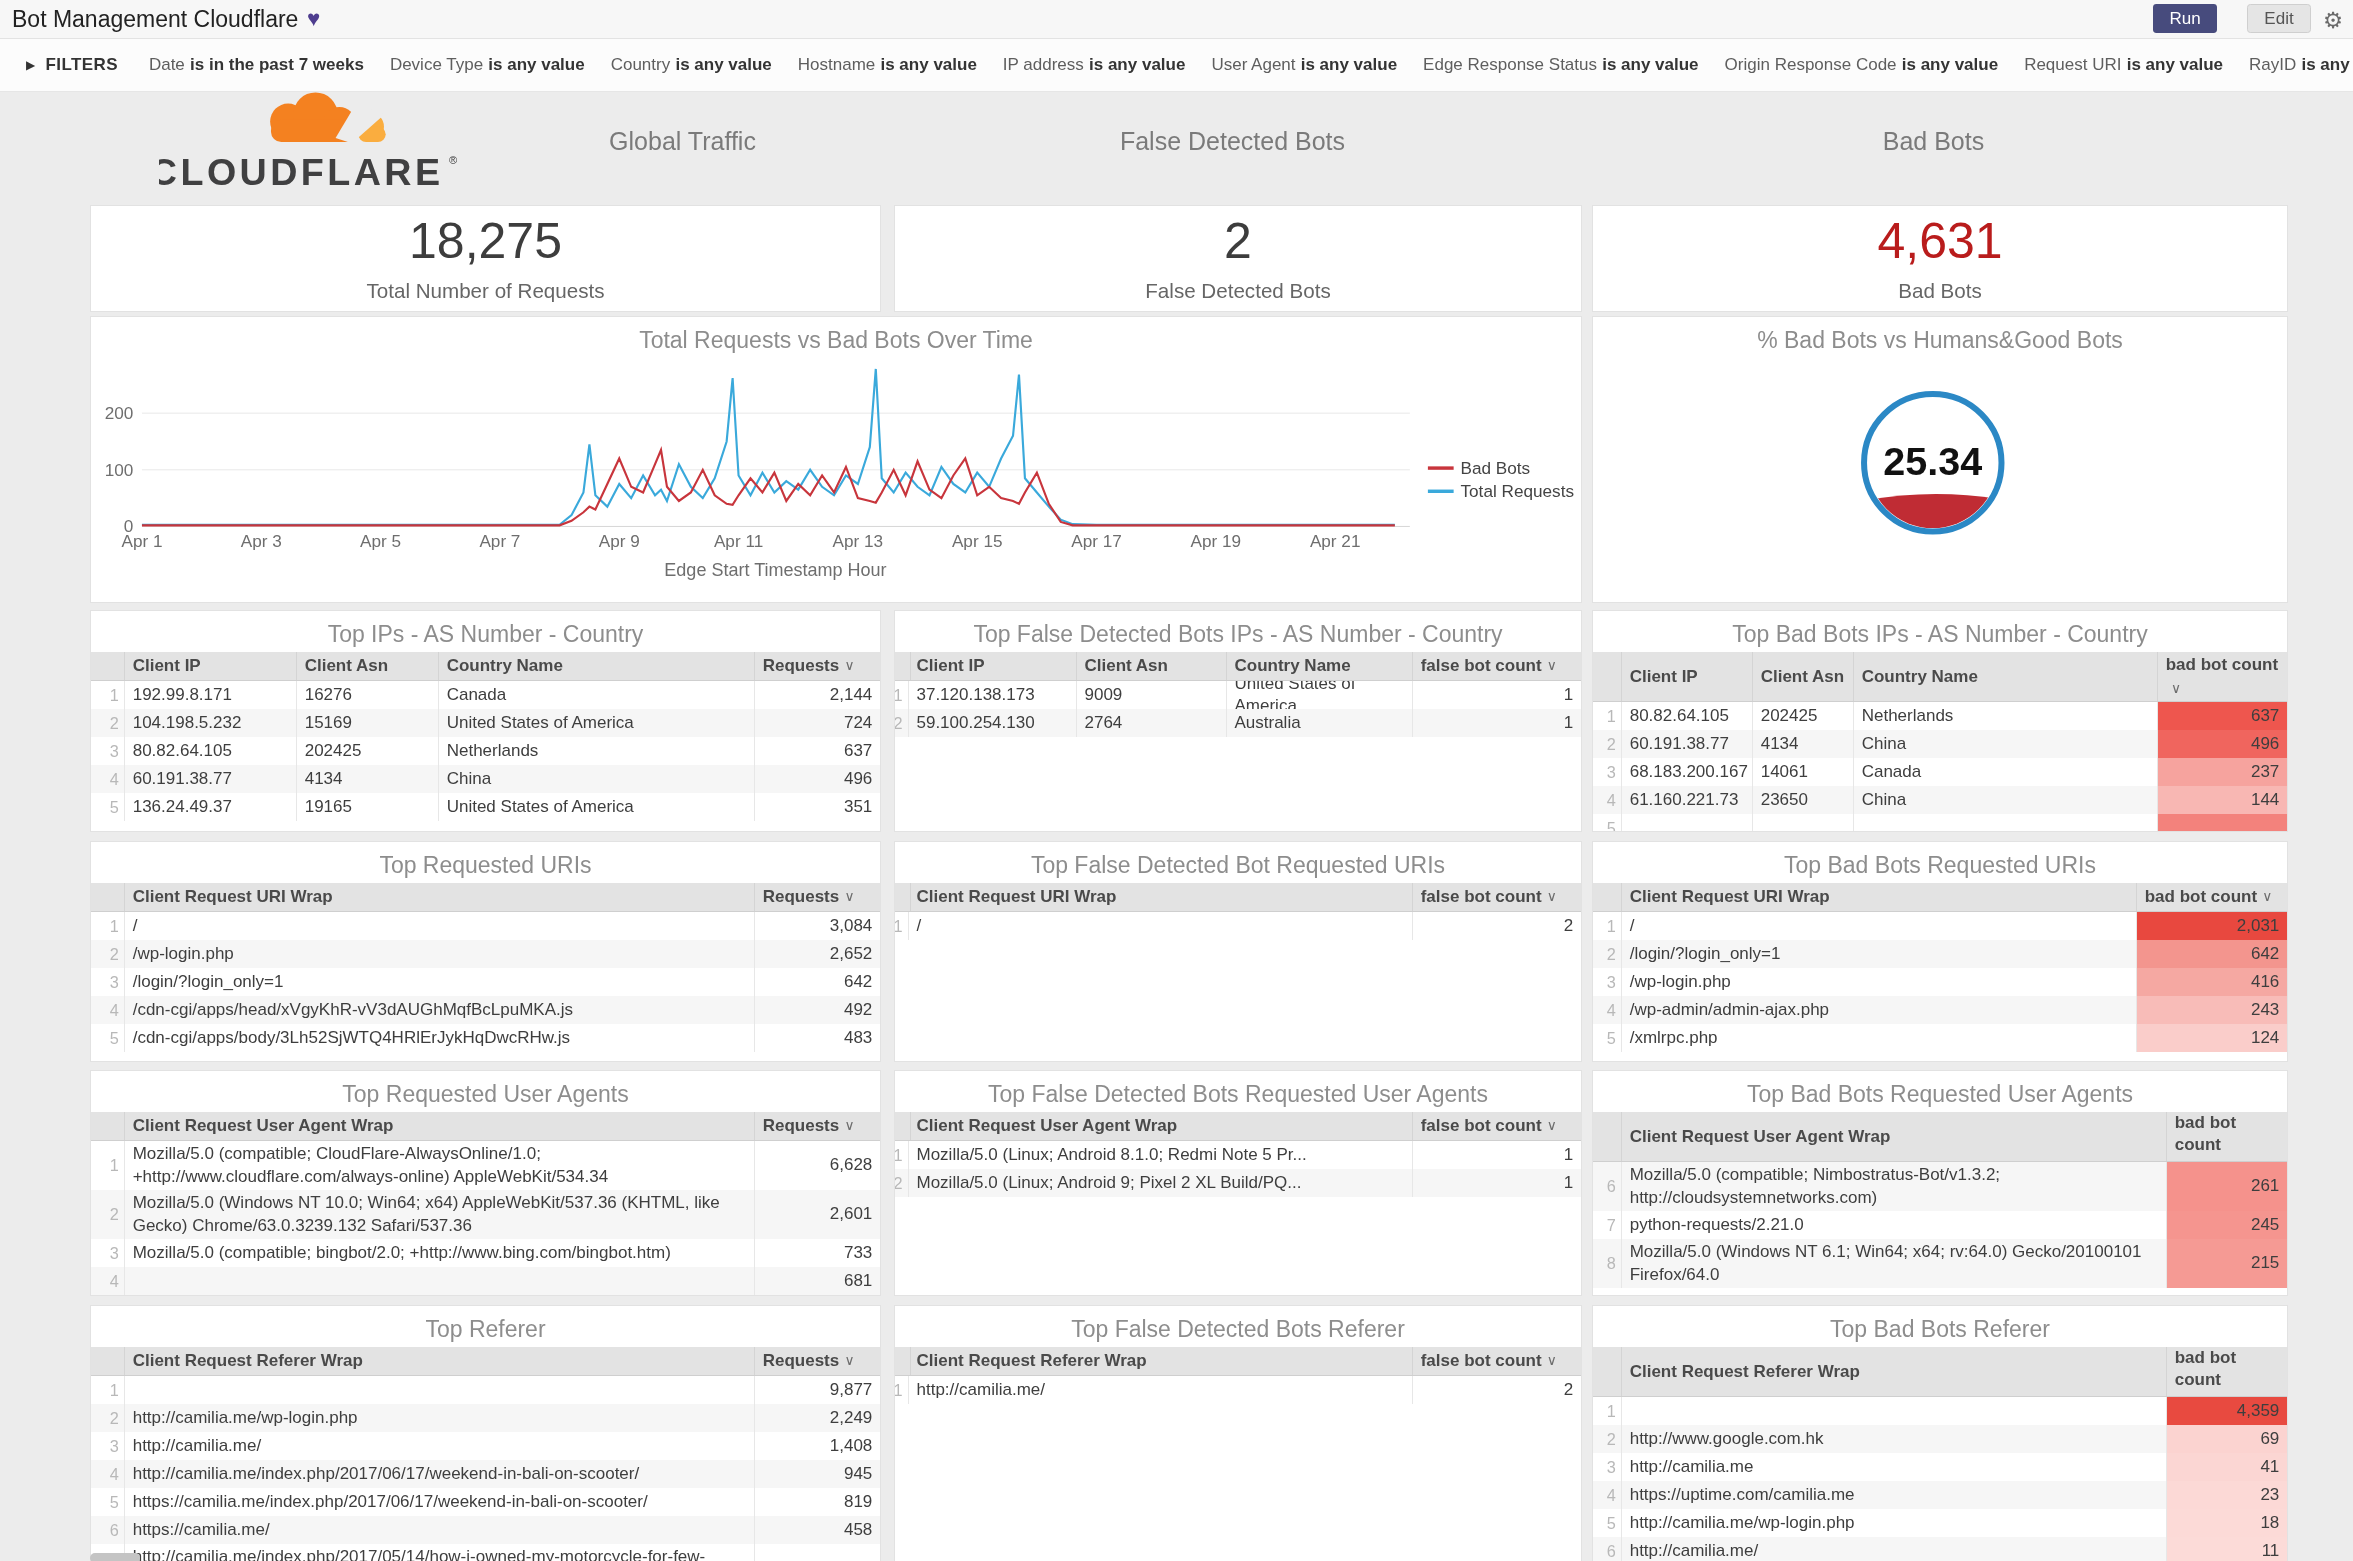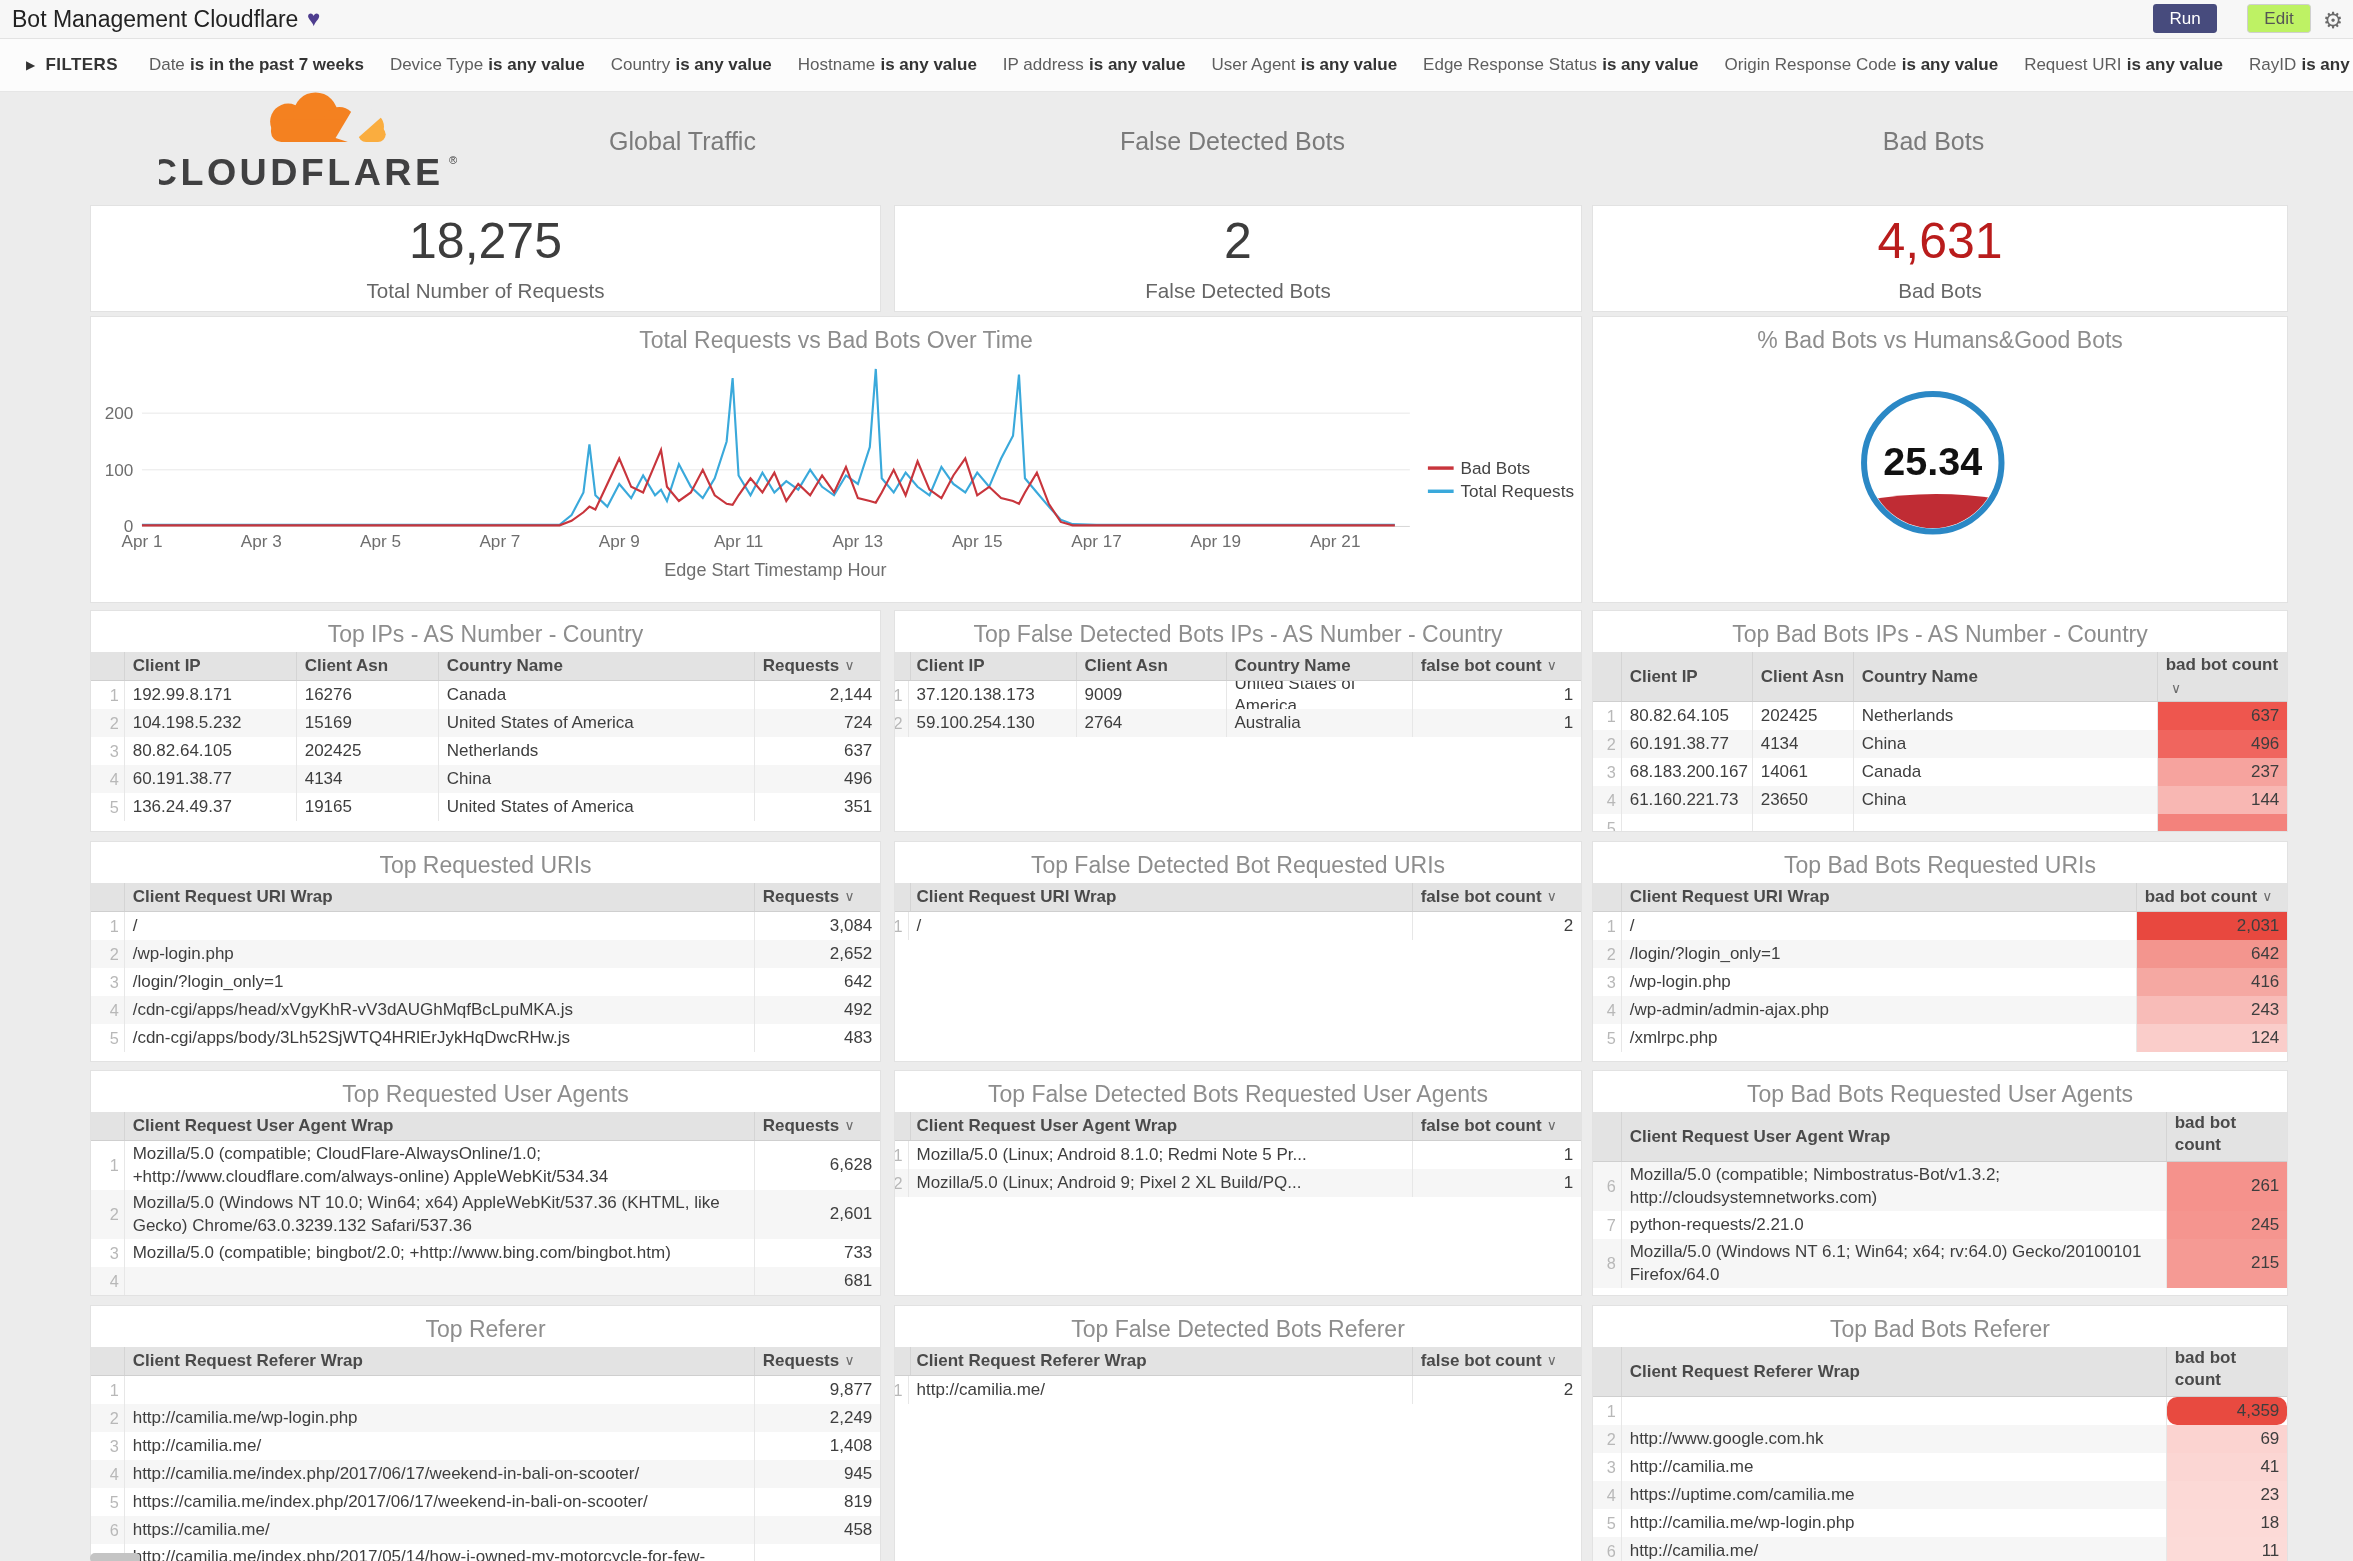--- a/index.html
+++ b/index.html
@@ -6,21 +6,21 @@
   body{width:2354px;height:1561px;position:relative;overflow:hidden;background:#ececec;
        font-family:"Liberation Sans","DejaVu Sans",sans-serif;-webkit-font-smoothing:antialiased}
   
   #topbar{position:absolute;left:0;top:0;width:2354px;height:38px;background:#f7f7f7;
           border-bottom:0.9px solid #e3e3e3;display:flex;align-items:center;z-index:5}
   #page-title{font-size:23px;color:#222;margin-left:12px;white-space:nowrap}
   #title-heart{color:#4e3d8f;margin-left:8.6px;font-size:22.4px}
   .tb-btn{position:absolute;top:4.3px;height:29px;width:64px;font-size:17px;border-radius:3.4px;
           display:flex;align-items:center;justify-content:center;cursor:pointer;box-sizing:border-box}
   #run-btn{left:2153px;background:#474b7d;color:#fff}
-  #edit-btn{left:2247px;background:#bef264;color:#555;border:0.9px solid #cfcfcf}
+  #edit-btn{left:2247px;background:#e5e5e5;color:#555;border:0.9px solid #cfcfcf}
   #gear{position:absolute;left:2323px;top:6.9px;font-size:22.4px;color:#6b6b6b}
   
   #filterbar{position:absolute;left:0;top:39px;width:2354px;height:52px;background:#fcfcfc;
              border-bottom:0.9px solid #e6e6e6;display:flex;align-items:center;overflow:hidden;z-index:4}
   #filters-toggle{display:flex;align-items:center;margin-left:26px;cursor:pointer}
   #filters-arrow{font-size:12px;color:#333;margin-right:10.3px}
   #filters-label{font-size:17px;font-weight:bold;color:#333;letter-spacing:0.4px}
   #filter-items{display:flex;margin-left:31px;white-space:nowrap}
   .f-item{margin-right:26px;font-size:17px;color:#5e5e5e;cursor:pointer}
   .f-item b{color:#343434;margin-left:5.2px}
@@ -730,21 +730,21 @@
       <div class="hcell last">
         <span style="white-space: normal;">bad bot count</span>
         <span class="chev">∨</span>
       </div>
     </div>
     <div class="trow" style="grid-template-columns: 29px 1fr 120px; height: 28px;">
       <div class="cell idx">1</div>
       <div class="cell">
         <span></span>
       </div>
-      <div class="cell val" style="background: rgb(232, 74, 64); border-radius: 10px;">
+      <div class="cell val" style="background: rgb(232, 74, 64);">
         <span>4,359</span>
       </div>
     </div>
     <div class="trow even" style="grid-template-columns: 29px 1fr 120px; height: 28px;">
       <div class="cell idx">2</div>
       <div class="cell">
         <span>http://www.google.com.hk</span>
       </div>
       <div class="cell val" style="background: rgb(251, 211, 208);">
         <span>69</span>

